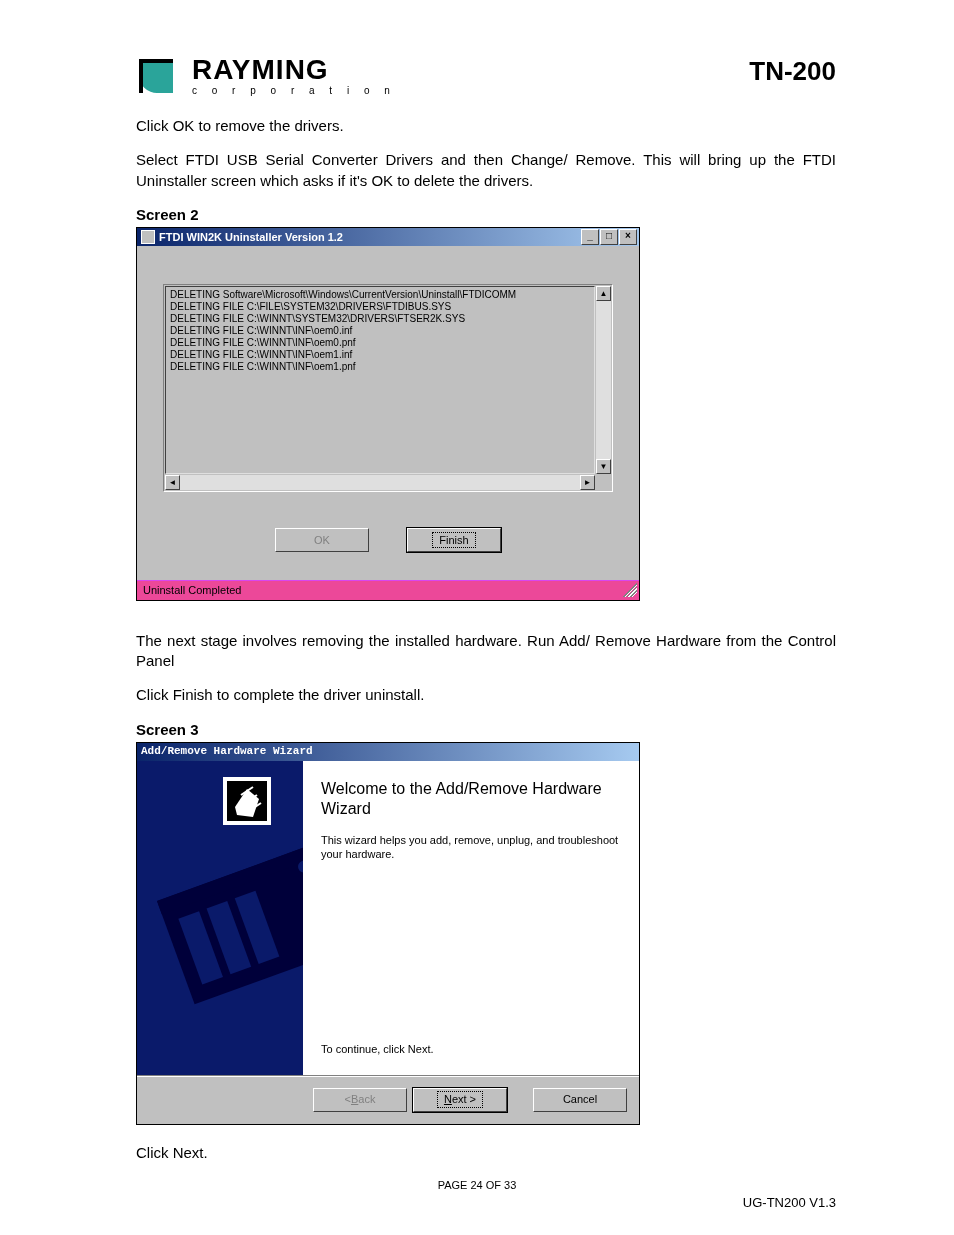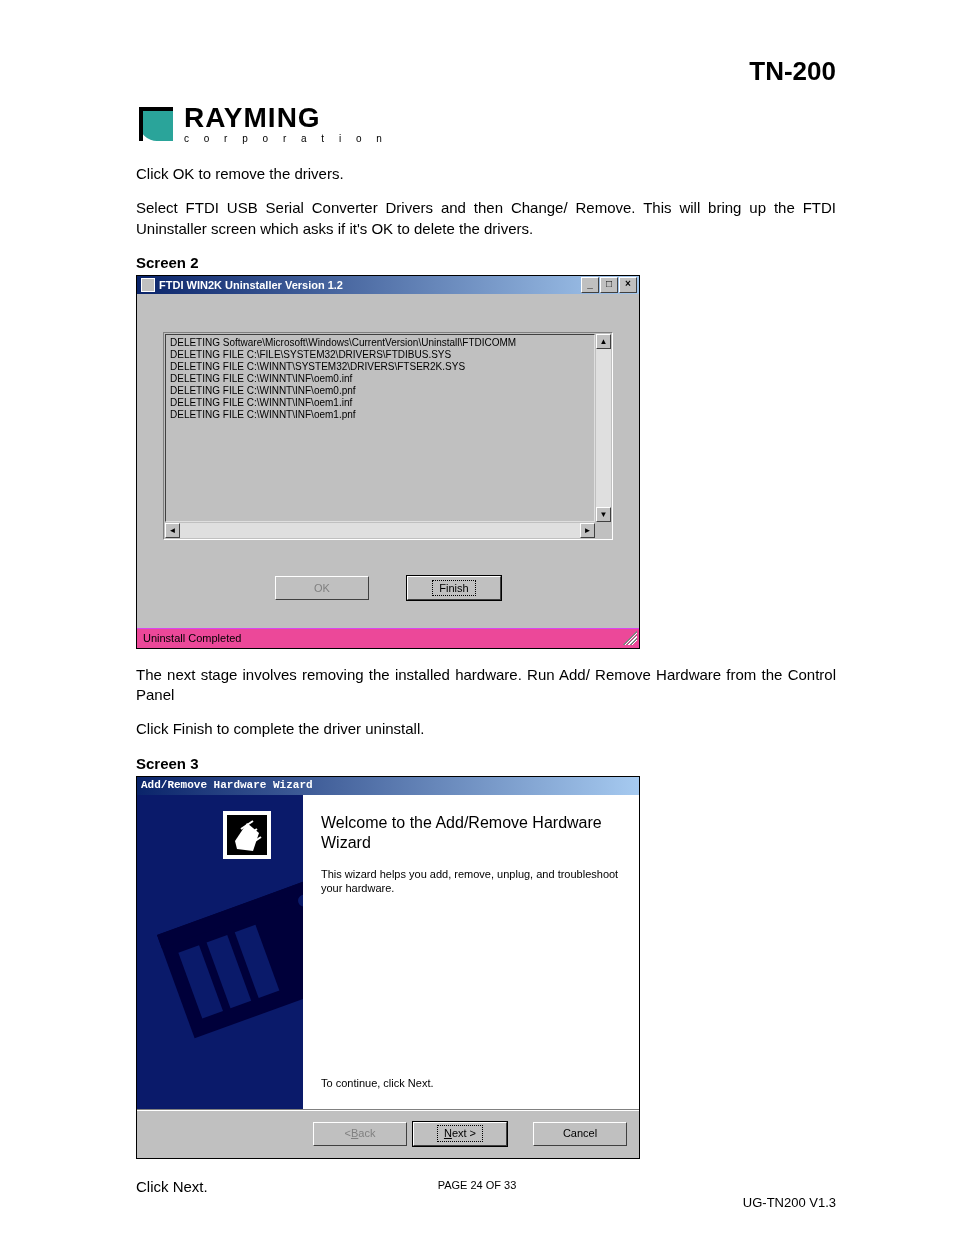--- a/index.html
+++ b/index.html
@@ -18,22 +18,21 @@
   }
   
   .header-row {
     display: flex;
     justify-content: space-between;
     align-items: flex-start;
   }
   .logo-block {
     display: flex;
     align-items: center;
-    gap: 8px;
-    margin-top: 48px;
+    gap: 16px;
   }
   .logo-mark svg { display: block; }
   .logo-text { display: flex; flex-direction: column; line-height: 1; }
   .logo-name {
     font-family: Arial Black, Arial, sans-serif;
     font-weight: 900;
     font-size: 28px;
     letter-spacing: 1px;
   }
   .logo-sub {
@@ -59,21 +58,21 @@
     margin-bottom: 2px;
   }
   
   .win2k {
     width: 502px;
     background: #c0c0c0;
     border: 1px solid #000;
     font-family: Tahoma, Arial, sans-serif;
     font-size: 11px;
     color: #000;
-    margin-bottom: 16px;
+    margin-bottom: 30px;
   }
   .titlebar {
     display: flex;
     align-items: center;
     justify-content: space-between;
     height: 18px;
     padding: 0 2px 0 4px;
     background: linear-gradient(to right, #0a246a, #a6caf0);
     color: #fff;
     font-weight: 700;

